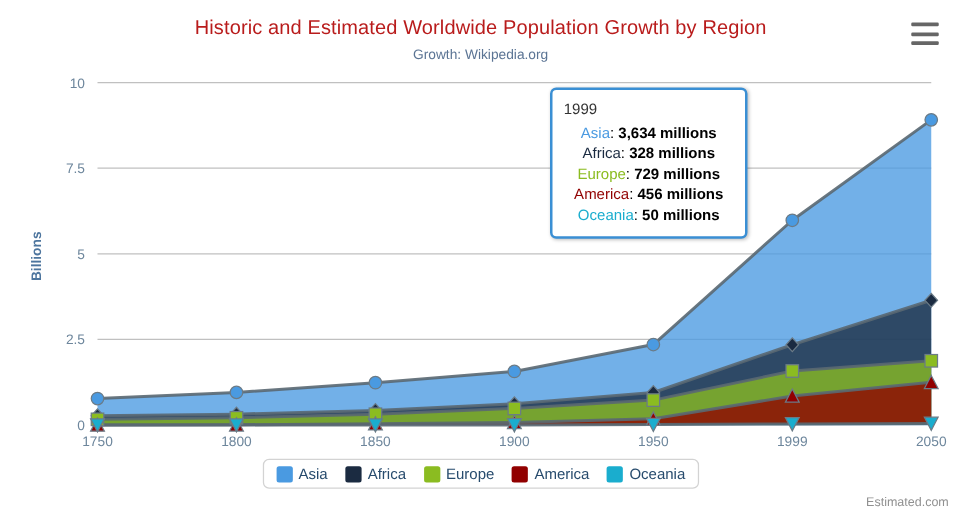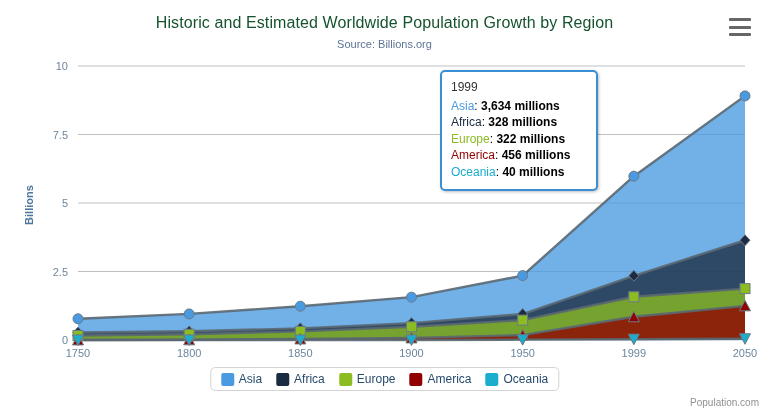--- a/index.html
+++ b/index.html
@@ -12,21 +12,21 @@
   }
   #chart-root {
     position: relative;
     width: 769px; height: 416px;
     background: #ffffff;
   }
   .title {
     position: absolute; left: 0; top: 14px; width: 769px;
     text-align: center;
     font-size: 16px; font-weight: normal;
-    color: #14532d;
+    color: #b91c1c;
     letter-spacing: 0.1px;
   }
   .subtitle {
     position: absolute; left: 0; top: 38px; width: 769px;
     text-align: center;
     font-size: 11px;
     color: #5b7494;
   }
   .menu-btn {
     position: absolute; right: 18px; top: 18px;
@@ -53,21 +53,21 @@
     background: #ffffff;
     border: 2px solid #3a8fd4;
     border-radius: 5px;
     padding: 7px 9px 9px 9px;
     box-shadow: 1px 1px 3px rgba(0,0,0,0.25);
     font-size: 12px;
     line-height: 16.5px;
     z-index: 40;
   }
   .tt-header { color: #333333; font-size: 12px; margin-bottom: 2px; }
-  .tt-row { white-space: nowrap; font-size: 12px; }
+  .tt-row { white-space: nowrap; font-size: 12px; text-align: center; }
   .tt-name { font-weight: normal; }
   .tt-val { color: #000000; font-weight: bold; }
 
   
   .legend {
     position: absolute;
     left: 50%; transform: translateX(-50%);
     top: 367px;
     border: 1px solid #d3d3d3;
     border-radius: 5px;
@@ -85,21 +85,21 @@
     font-size: 10px; color: #909090;
     cursor: pointer;
   }
 </style>
 </head>
 <body>
 
 <div id="chart-root">
 
   <div class="title">Historic and Estimated Worldwide Population Growth by Region</div>
-  <div class="subtitle">Source: Billions.org</div>
+  <div class="subtitle">Growth: Wikipedia.org</div>
 
   <div class="menu-btn">
     <span></span>
     <span></span>
     <span></span>
   </div>
 
   <svg class="plot" width="769" height="416">
     <g id="gridlines">
         <line x1="78" y1="340" x2="745" y2="340" stroke="#c0d0e0" stroke-width="1"></line>
@@ -176,23 +176,23 @@
         <text x="745" y="357" text-anchor="middle" class="axis-label">2050</text>
       </g>
     <text id="ytitle" class="yaxis-title" x="33" y="205" transform="rotate(-90 33 205)" text-anchor="middle">Billions</text>
   </svg>
 
   <div class="tooltip">
     <div class="tt-header">1999</div>
     <div id="tt-rows">
         <div class="tt-row"><span class="tt-name" style="color: rgb(74, 154, 225);">Asia</span>: <span class="tt-val">3,634 millions</span></div>
         <div class="tt-row"><span class="tt-name" style="color: rgb(27, 43, 65);">Africa</span>: <span class="tt-val">328 millions</span></div>
-        <div class="tt-row"><span class="tt-name" style="color: rgb(139, 188, 33);">Europe</span>: <span class="tt-val">322 millions</span></div>
+        <div class="tt-row"><span class="tt-name" style="color: rgb(139, 188, 33);">Europe</span>: <span class="tt-val">729 millions</span></div>
         <div class="tt-row"><span class="tt-name" style="color: rgb(145, 0, 0);">America</span>: <span class="tt-val">456 millions</span></div>
-        <div class="tt-row"><span class="tt-name" style="color: rgb(26, 173, 206);">Oceania</span>: <span class="tt-val">40 millions</span></div>
+        <div class="tt-row"><span class="tt-name" style="color: rgb(26, 173, 206);">Oceania</span>: <span class="tt-val">50 millions</span></div>
       </div>
   </div>
 
   <div class="legend">
     <div class="legend-item">
       <span class="legend-swatch" style="background: rgb(74, 154, 225);"></span>
       <span class="legend-text">Asia</span>
     </div>
     <div class="legend-item">
       <span class="legend-swatch" style="background: rgb(27, 43, 65);"></span>
@@ -205,14 +205,14 @@
     <div class="legend-item">
       <span class="legend-swatch" style="background: rgb(145, 0, 0);"></span>
       <span class="legend-text">America</span>
     </div>
     <div class="legend-item">
       <span class="legend-swatch" style="background: rgb(26, 173, 206);"></span>
       <span class="legend-text">Oceania</span>
     </div>
   </div>
 
-  <div class="credits">Population.com</div>
+  <div class="credits">Estimated.com</div>
 </div>
 
 </body></html>

